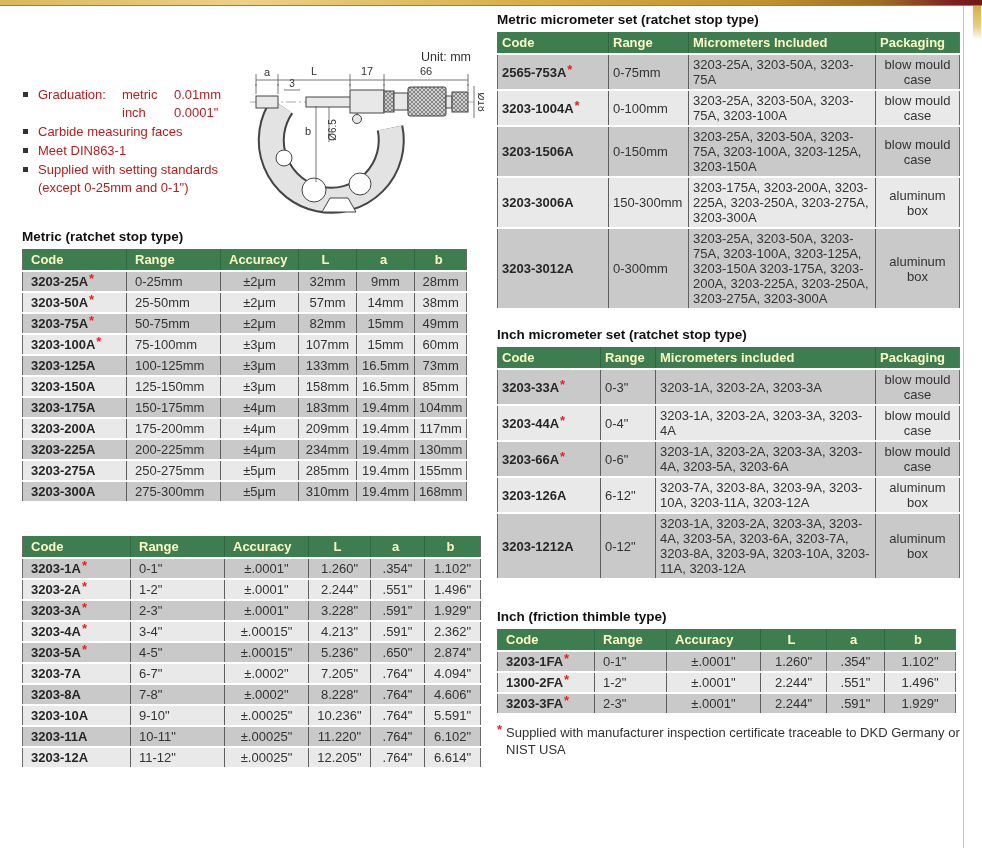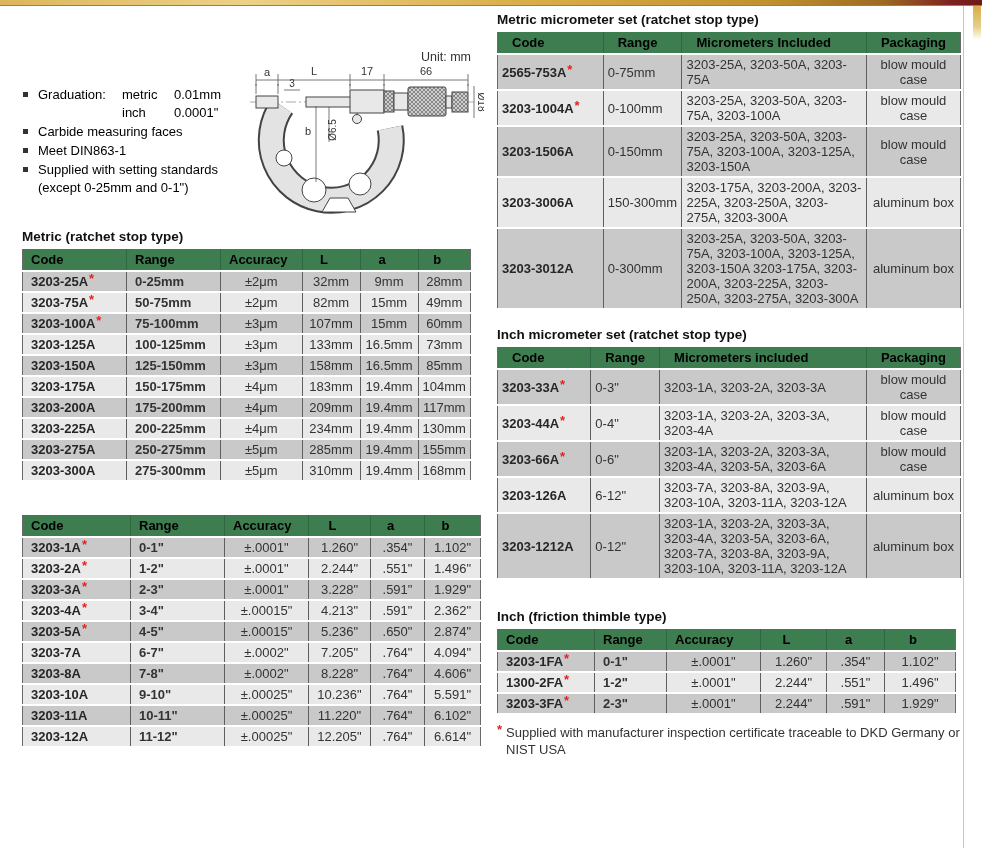--- a/index.html
+++ b/index.html
@@ -10,47 +10,47 @@
     background:linear-gradient(90deg,#dcb65c 0%,#ecd186 25%,#d8ac46 55%,#c2922f 78%,#9c6a22 90%,#7d2020 97%,#6f1a1a 100%);
     border-bottom:1px solid #a8802c;}
   .edge-line{position:absolute;left:963px;top:6px;width:1px;height:842px;background:#c6c6c6;}
   .gold-tab{position:absolute;left:973px;top:6px;width:8px;height:34px;
     background:linear-gradient(180deg,#d9ae4a 0%,#e8cd85 60%,rgba(255,255,255,0) 100%);}
   
   .sec-title{font-weight:bold;font-size:13.5px;color:#111;margin:0 0 5px 0;}
   
   table.tbl{border-collapse:collapse;table-layout:fixed;font-size:13px;
     border-left:1px solid #6a6a6a;border-right:1px solid #6a6a6a;}
-  table.tbl th{background:#3d7d50;color:#000000;font-weight:bold;line-height:15px;
-    padding:3px 14px;border-left:1px solid #2f6743;text-align:left;white-space:nowrap;overflow:hidden;}
+  table.tbl th{background:#3d7d50;color:#fef9c3;font-weight:bold;line-height:15px;
+    padding:3px 4px;border-left:1px solid #2f6743;text-align:left;white-space:nowrap;overflow:hidden;}
   table.tbl th:first-child{border-left:none;}
   table.tbl td{border-left:1px solid #5f5f5f;line-height:15px;padding:2px 4px;
     vertical-align:middle;color:#333;}
   table.tbl td:first-child{border-left:none;}
   table.tbl tr{border-bottom:2px solid #fff;}
   table.tbl tbody tr:nth-child(odd){background:#c9c9c9;}
   table.tbl tbody tr:nth-child(even){background:#e9e9e9;}
   .code{font-weight:bold;color:#262626;}
   .star{color:#e62020;font-weight:bold;position:relative;top:-3px;margin-left:1px;}
   
   .t6 td:nth-child(1){padding-left:8px;}
-  .t6 td:nth-child(2){padding-left:8px;font-weight:bold;}
+  .t6 td:nth-child(2){padding-left:8px;}
   .t6 td:nth-child(n+3){text-align:center;}
   .t6 th:nth-child(-n+3){padding-left:8px;}
   .t6 th:nth-child(n+4){text-align:center;padding-left:0;}
   
   .t4 td{padding:4px 6px;vertical-align:middle;}
   .t4 th{padding:2px 6px;}
   .t4 td:nth-child(4){text-align:center;}
   .t4i td{padding:6px 6px;}
   
   .left-col{position:absolute;left:22px;top:0;width:462px;}
   .right-col{position:absolute;left:497px;top:12px;width:464px;}
   
-  ul.features{list-style:none;margin:86px 0 0 0;padding:0;line-height:18px;color:#000000;}
+  ul.features{list-style:none;margin:86px 0 0 0;padding:0;line-height:18px;color:#b91c1c;}
   ul.features li{position:relative;padding-left:16px;margin:0 0 1px 0;}
   ul.features li::before{content:"";position:absolute;left:1px;top:6px;width:5px;height:5px;background:#333;}
   .grad{display:grid;grid-template-columns:84px 52px auto;}
   
   .diagram{position:absolute;left:226px;top:40px;}
   .unit-label{position:absolute;left:421px;top:50px;font-size:12.5px;color:#333;}
   
   .block{margin-bottom:0;}
   .mt-metric-set{margin-top:0;}
   .mt-inch-set{margin-top:17px;}
@@ -176,20 +176,28 @@
           <tbody>
             <tr>
               <td><span class="code">3203-25A</span><span class="star">*</span></td>
               <td>0-25mm</td>
               <td>±2μm</td>
               <td>32mm</td>
               <td>9mm</td>
               <td>28mm</td>
             </tr>
             <tr>
+              <td><span class="code">3203-50A</span><span class="star">*</span></td>
+              <td>25-50mm</td>
+              <td>±2μm</td>
+              <td>57mm</td>
+              <td>14mm</td>
+              <td>38mm</td>
+            </tr>
+            <tr>
               <td><span class="code">3203-75A</span><span class="star">*</span></td>
               <td>50-75mm</td>
               <td>±2μm</td>
               <td>82mm</td>
               <td>15mm</td>
               <td>49mm</td>
             </tr>
             <tr>
               <td><span class="code">3203-100A</span><span class="star">*</span></td>
               <td>75-100mm</td>

